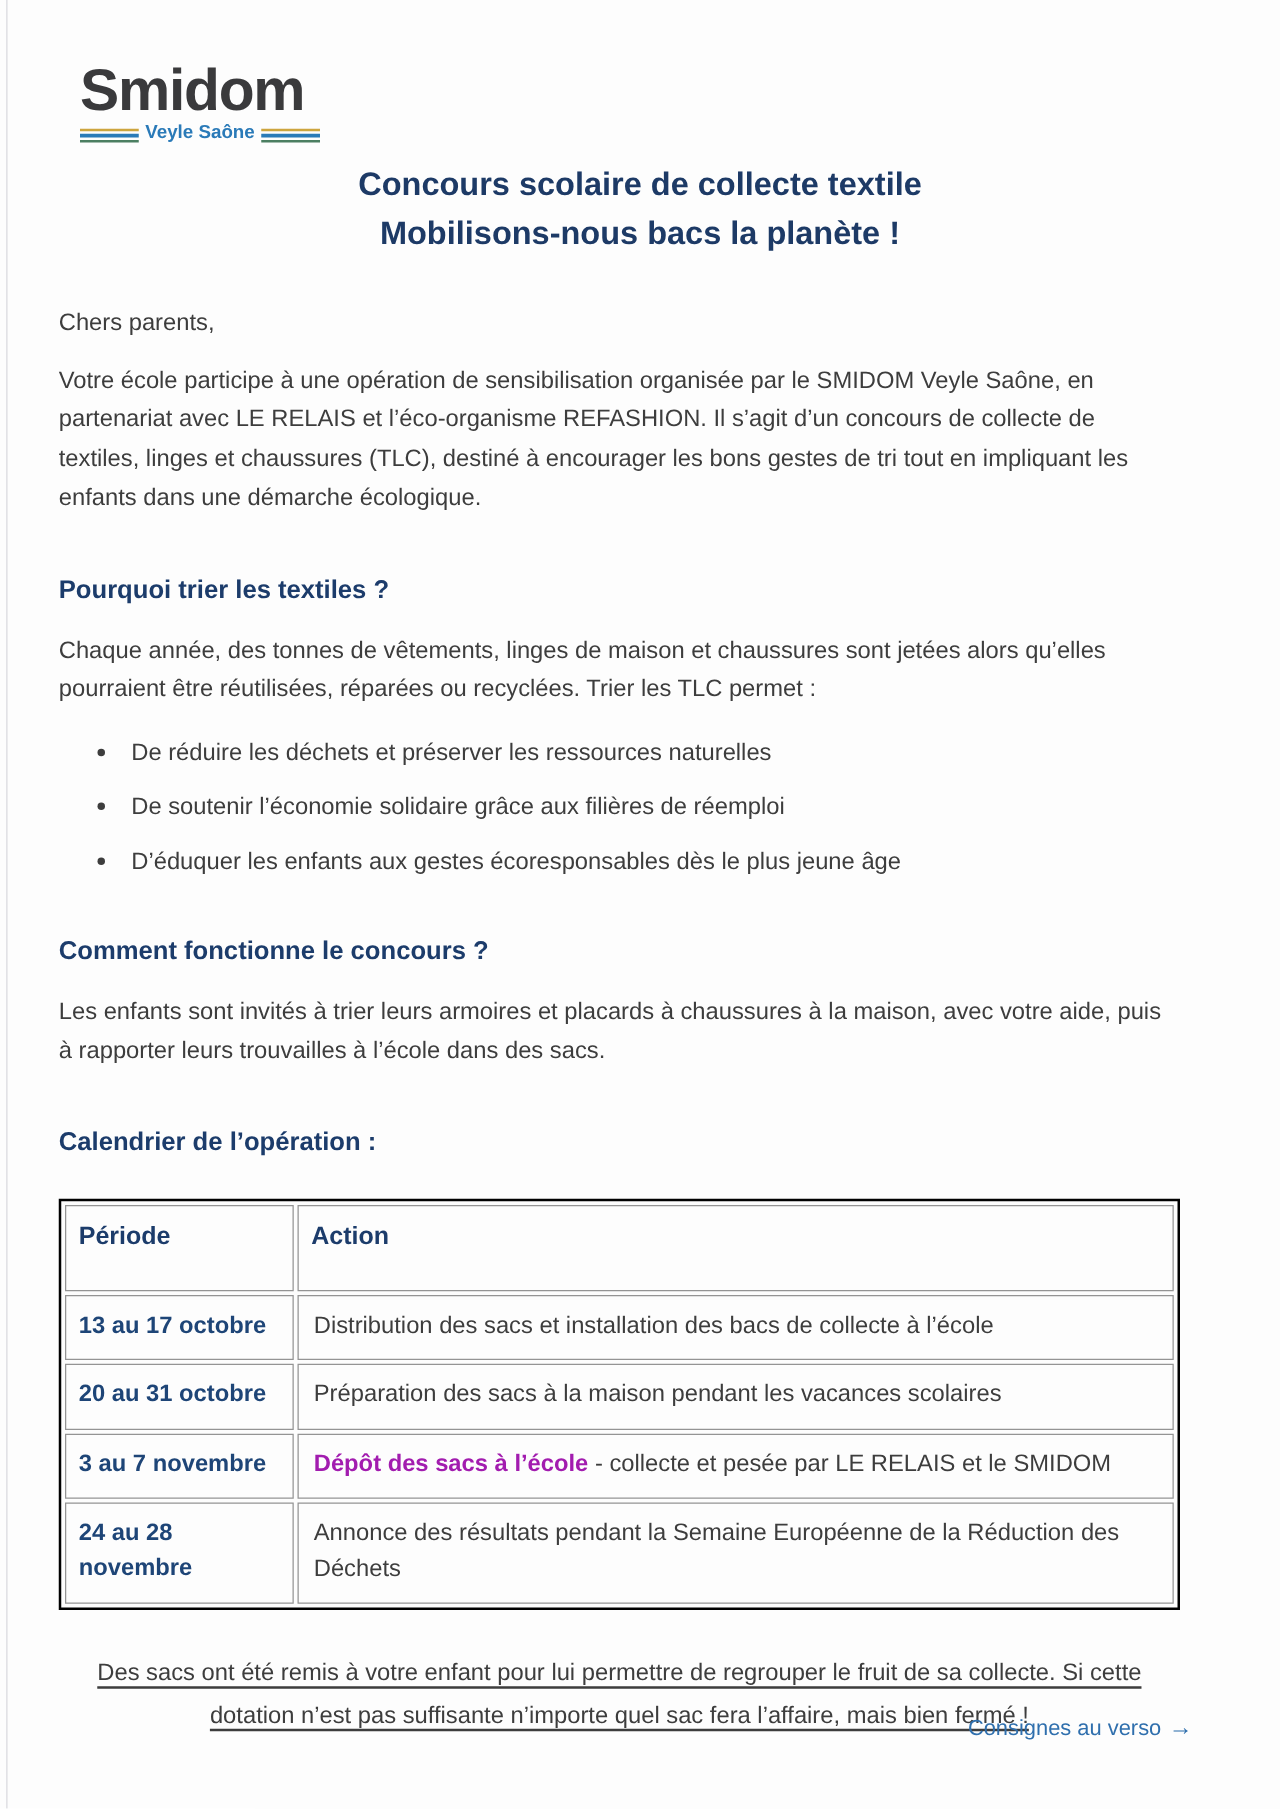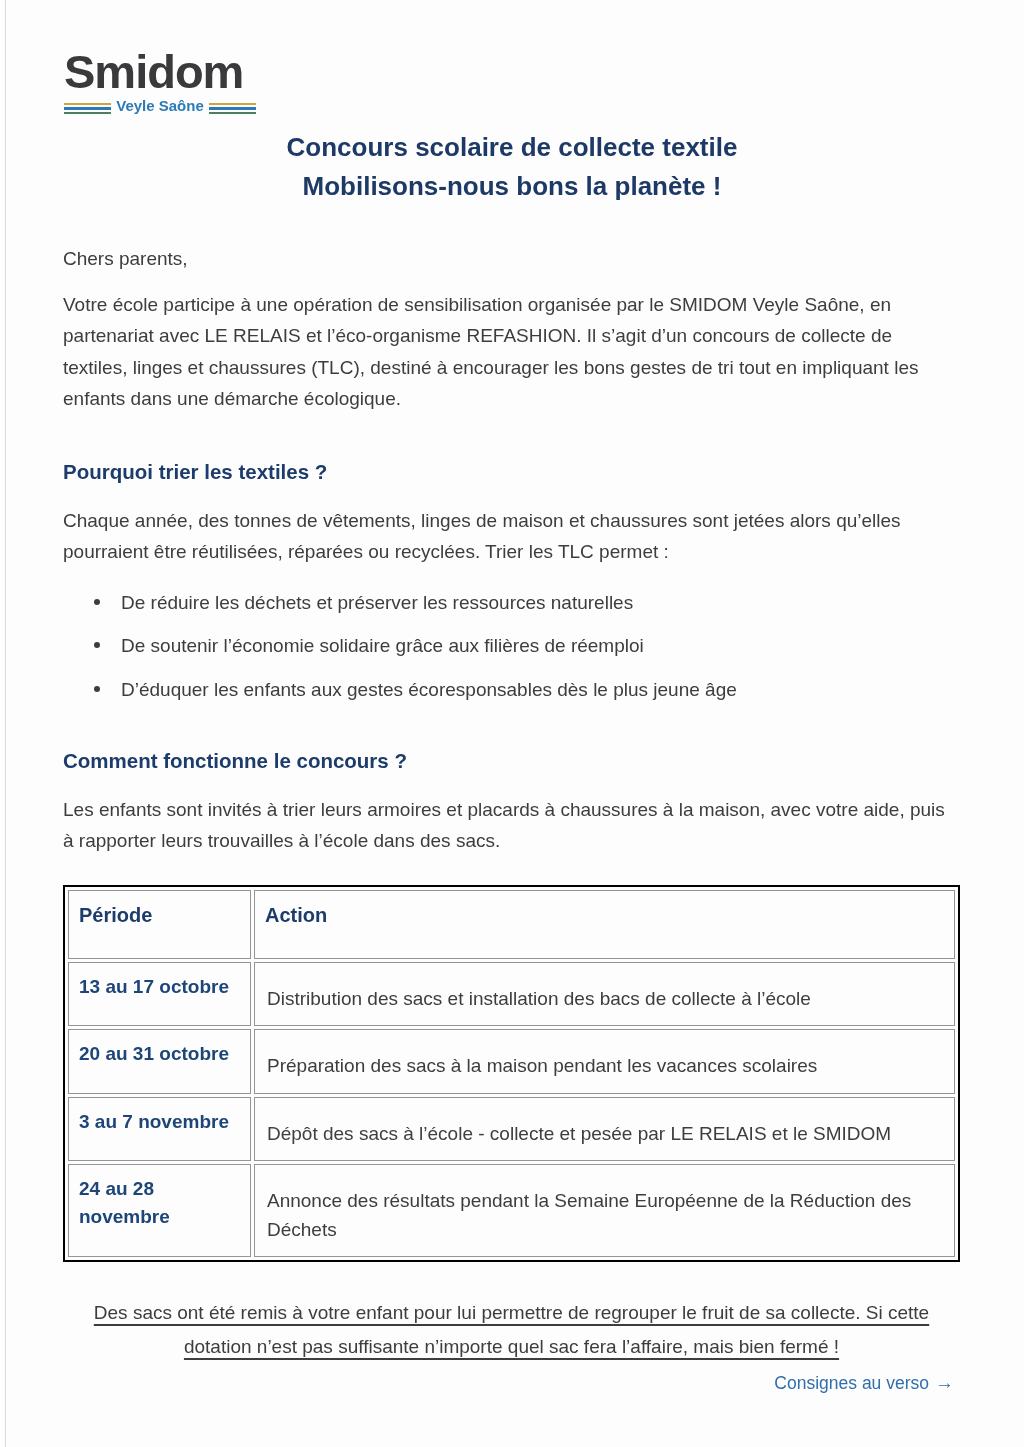--- a/index.html
+++ b/index.html
@@ -52,21 +52,21 @@
     text-align: center;
     color: #1d3a66;
     font-weight: bold;
     font-size: 26px;
     line-height: 1.5;
   }
 
   
   .content {
     position: absolute;
-    left: 63px; top: 243px;
+    left: 47px; top: 243px;
     width: 897px;
     font-size: 19px;
     line-height: 1.66;
     color: #3d3d3d;
   }
 
   .greeting { margin-bottom: 14px; }
   .para { margin-bottom: 14px; }
 
   .section-heading {
@@ -115,24 +115,24 @@
   }
   .col-period { width: 183px; }
   td.period-cell {
     color: #1e4577;
     font-weight: bold;
     padding: 10px 8px 12px 10px;
     line-height: 1.45;
   }
   td.action-cell {
     color: #3d3d3d;
-    padding: 22px 10px 12px 12px;
+    padding: 10px 10px 12px 12px;
     line-height: 1.5;
   }
-  td.action-cell .bold-part { font-weight: normal; color: #404040; }
+  td.action-cell .bold-part { font-weight: bold; color: #a21caf; }
 
   
   .note {
     margin-top: 34px;
     text-decoration: underline;
     text-underline-offset: 5px;
     text-decoration-thickness: 1.5px;
     line-height: 1.75;
     text-align: center;
   }
@@ -163,21 +163,21 @@
       <div class="stripes">
         <div class="stripe-gold"></div>
           <div class="stripe-blue"></div>
           <div class="stripe-green"></div>
       </div>
     </div>
   </div>
 
   <div class="doc-title">
     <div>Concours scolaire de collecte textile</div>
-    <div>Mobilisons-nous bons la planète !</div>
+    <div>Mobilisons-nous bacs la planète !</div>
   </div>
 
   <div class="content">
     <div class="greeting">Chers parents,</div>
 
     <div class="para">Votre école participe à une opération de sensibilisation organisée par le SMIDOM Veyle Saône, en partenariat avec LE RELAIS et l’éco-organisme REFASHION. Il s’agit d’un concours de collecte de textiles, linges et chaussures (TLC), destiné à encourager les bons gestes de tri tout en impliquant les enfants dans une démarche écologique.</div>
 
     <div class="section-heading">Pourquoi trier les textiles ?</div>
     <div class="para">Chaque année, des tonnes de vêtements, linges de maison et chaussures sont jetées alors qu’elles pourraient être réutilisées, réparées ou recyclées. Trier les TLC permet :</div>
 
@@ -192,20 +192,21 @@
       </li>
       <li>
         <span class="bullet-dot"></span>
         <span>D’éduquer les enfants aux gestes écoresponsables dès le plus jeune âge</span>
       </li>
     </ul>
 
     <div class="section-heading">Comment fonctionne le concours ?</div>
     <div class="para">Les enfants sont invités à trier leurs armoires et placards à chaussures à la maison, avec votre aide, puis à rapporter leurs trouvailles à l’école dans des sacs.</div>
 
+    <div class="section-heading">Calendrier de l’opération :</div>
 
     <table class="calendar">
       <colgroup>
           <col class="col-period">
           <col>
         </colgroup>
       <tbody>
           <tr>
         <th>Période</th>
         <th>Action</th>

